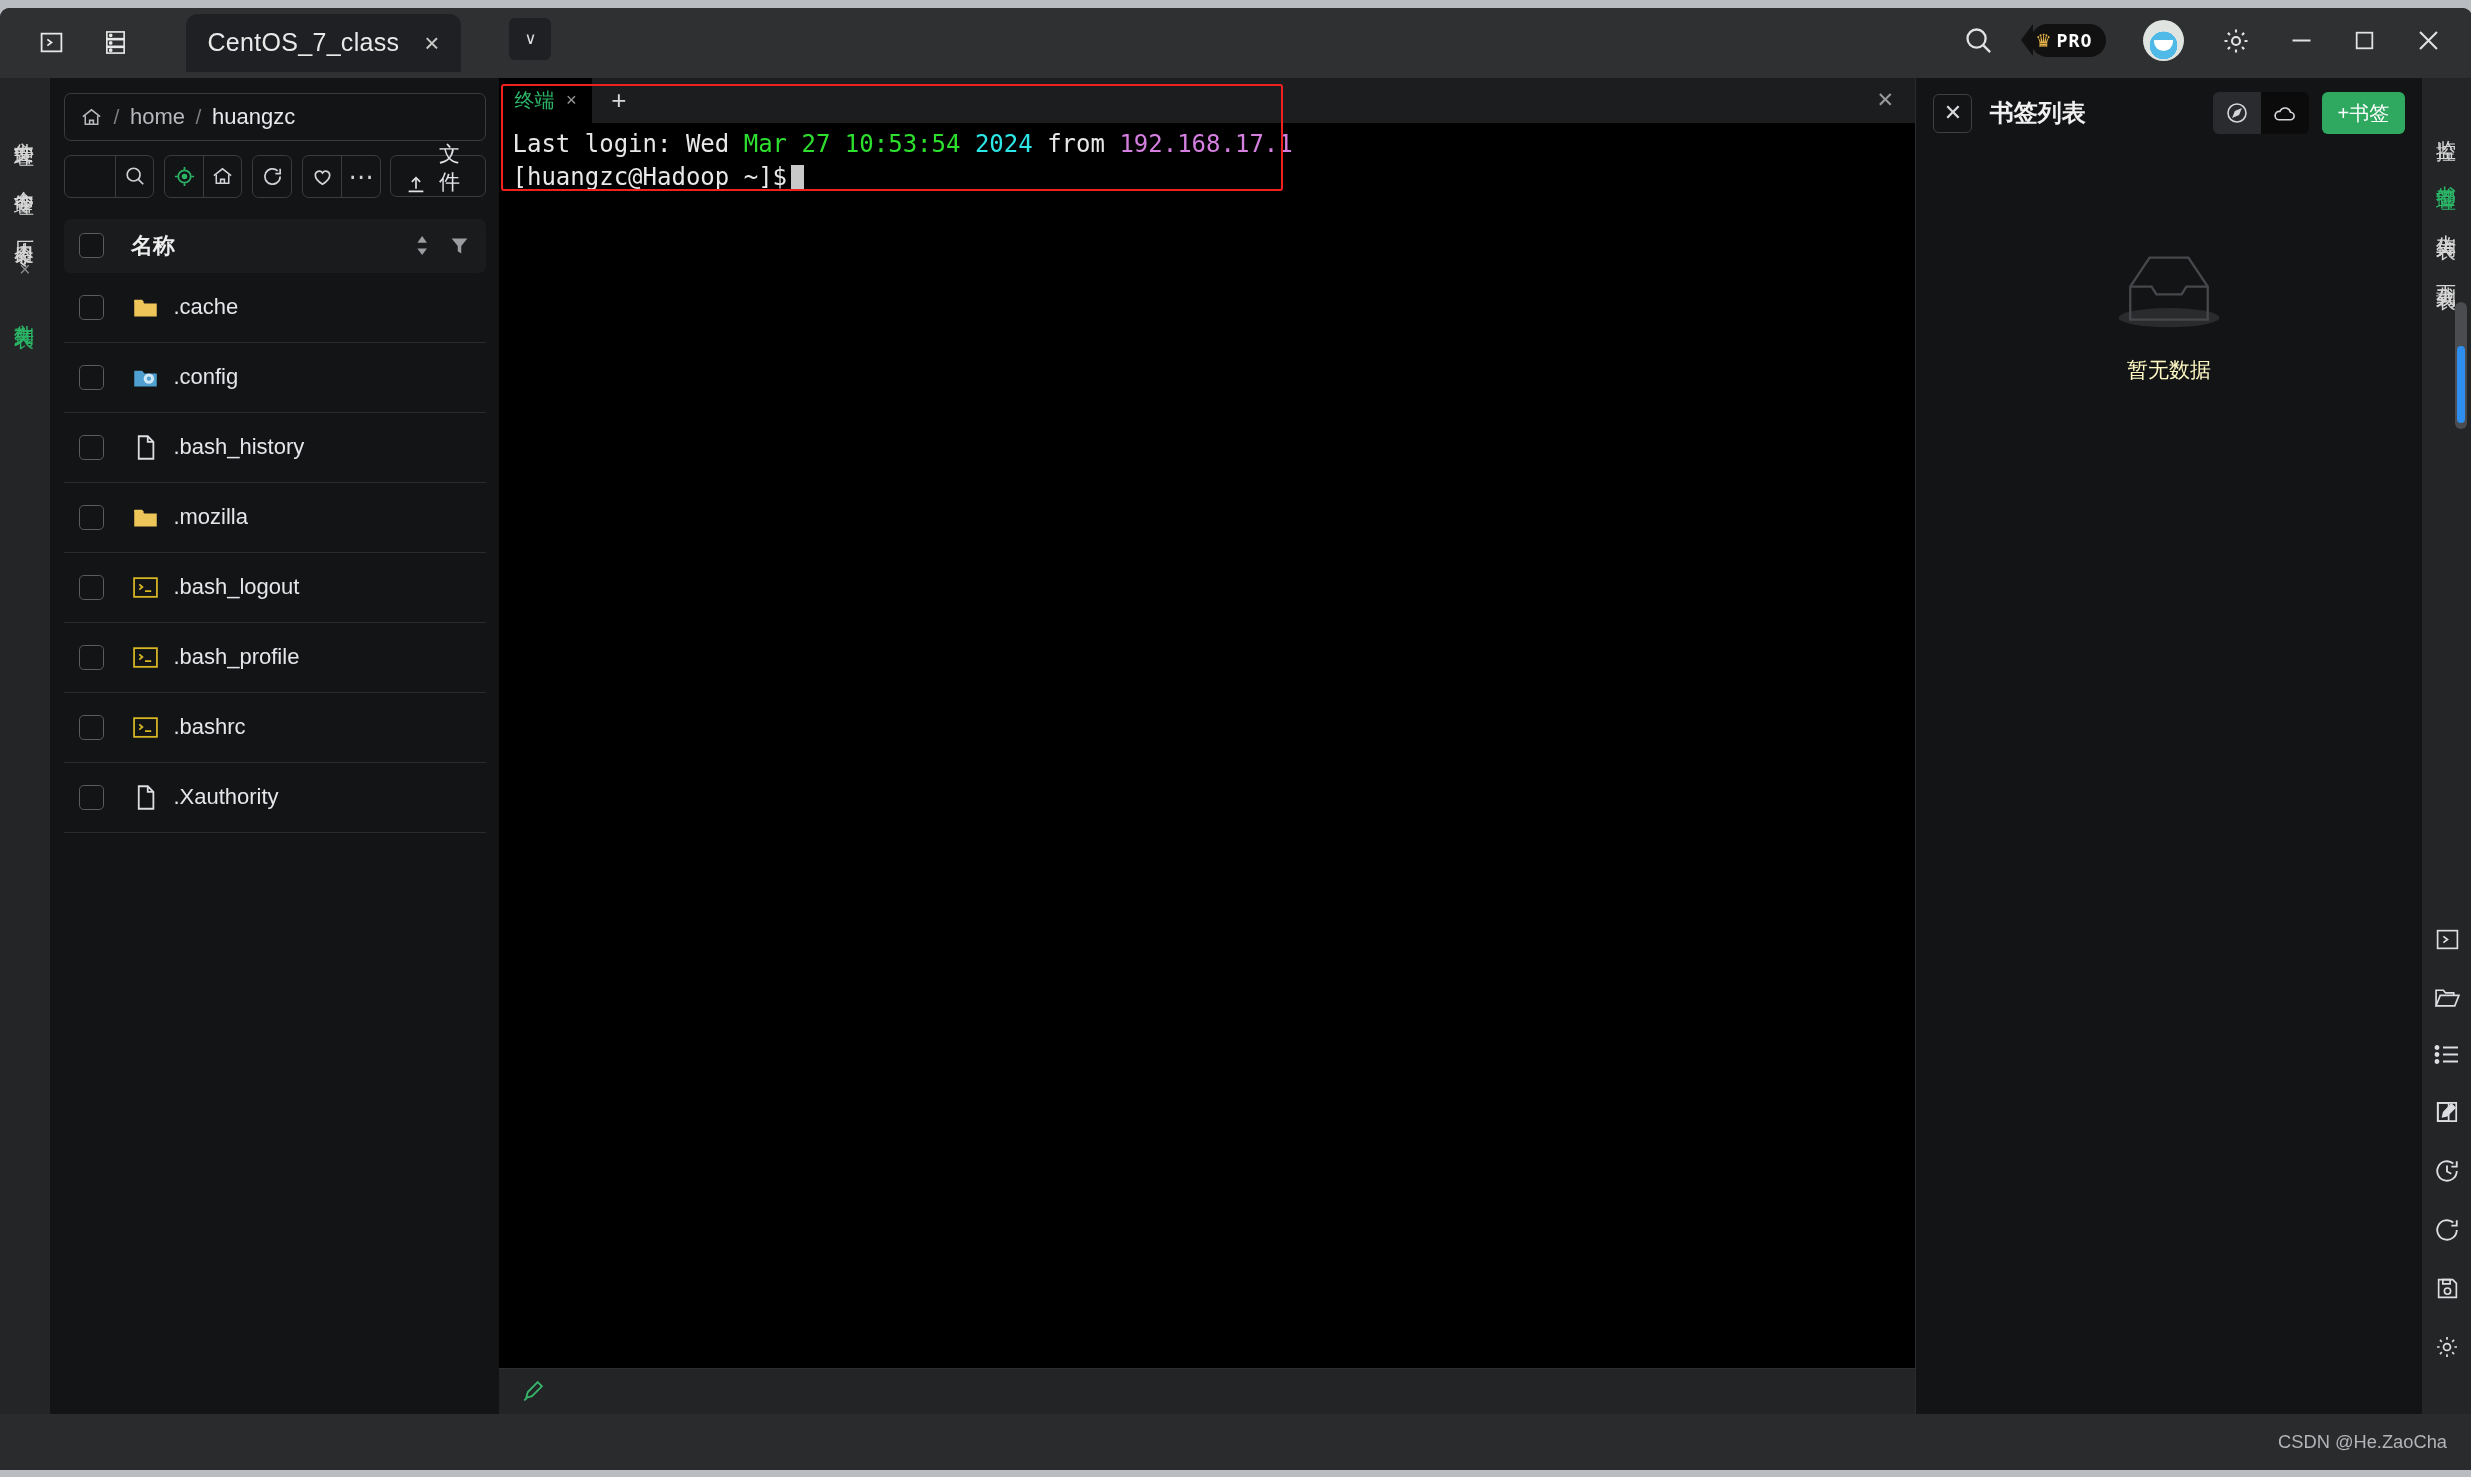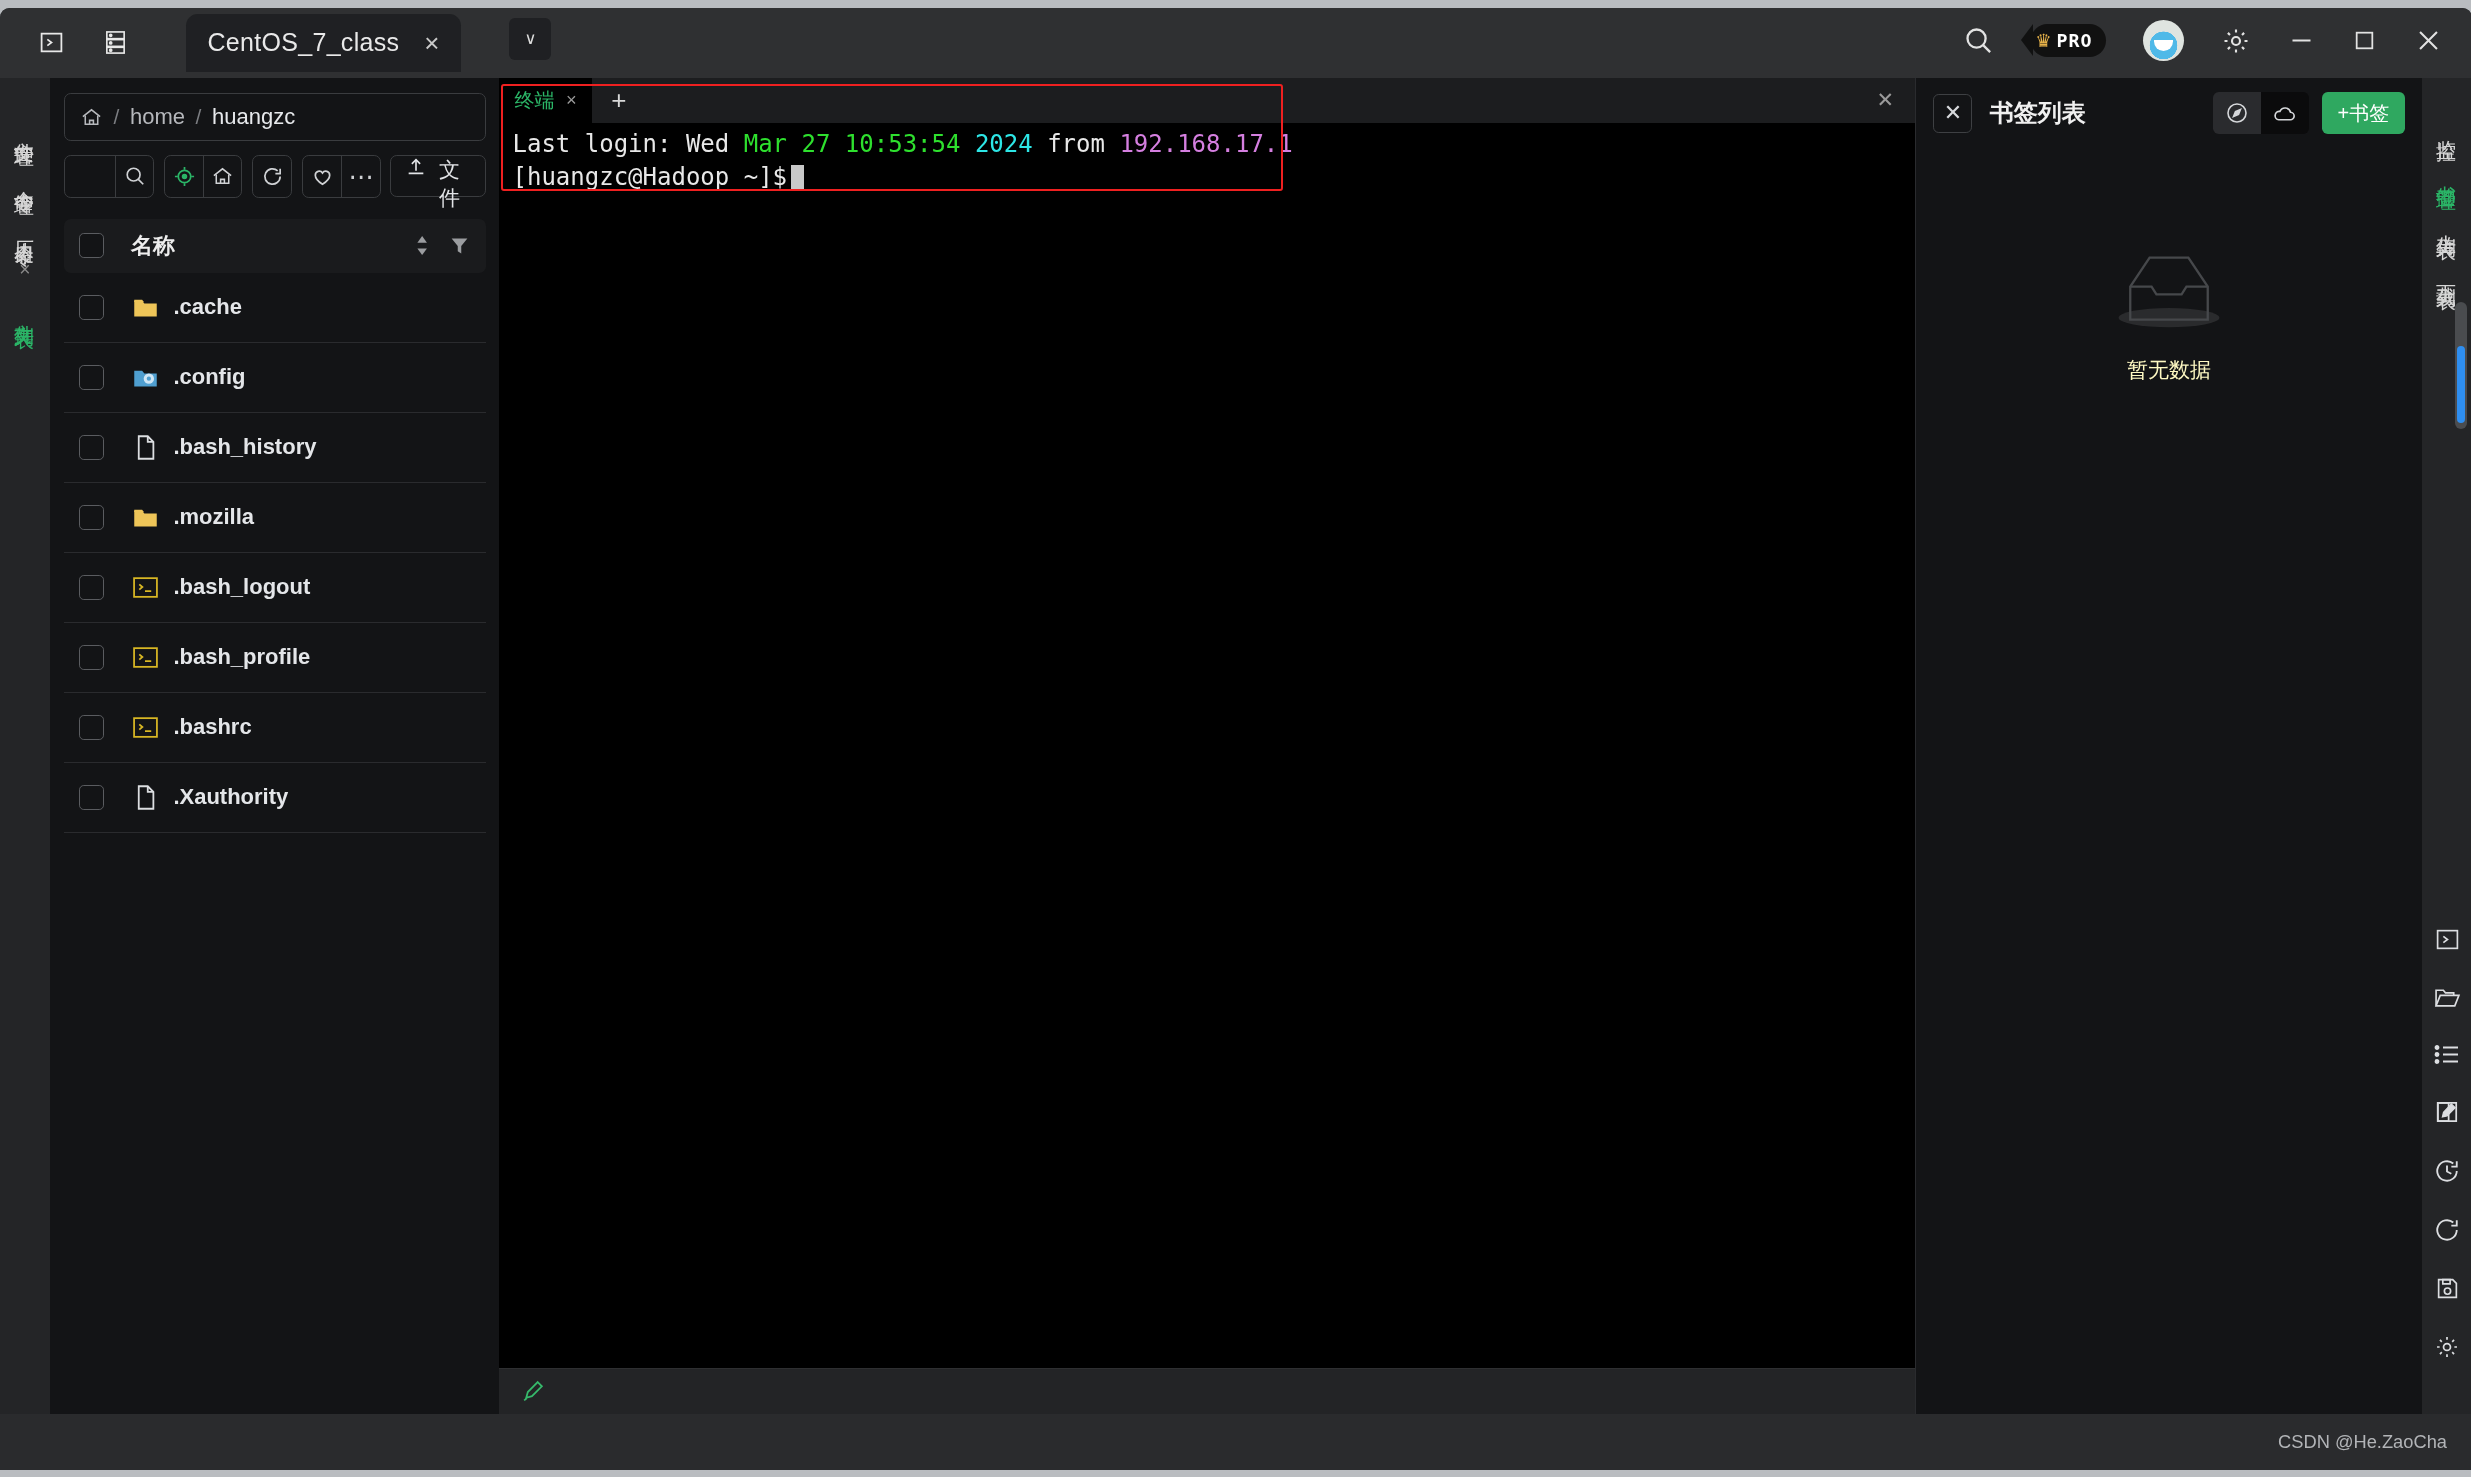--- a/index.html
+++ b/index.html
@@ -115,39 +115,39 @@
   }
   .tgroup { display: flex; border: 1px solid #3a3c3f; border-radius: 6.8px; overflow: hidden; }
   .tbtn {
     width: 44px; height: 41px; display: flex; align-items: center; justify-content: center;
     color: #cfd1d4; cursor: pointer;
   }
   .tbtn + .tbtn { border-left: 1px solid #3a3c3f; }
   .tbtn.green { color: #2bb567; }
   .tbtn.w60 { width: 58px; }
   .upload-btn {
-    margin-left: auto; display: flex; align-items: flex-start; gap: 12px;
+    margin-left: auto; display: flex; align-items: flex-end; gap: 12px;
     border: 1px solid #3a3c3f; border-radius: 6.8px; height: 42px; padding: 0 13.5px;
     color: #e2e4e7; font-size: 21px; cursor: pointer;
   }
   .list-head {
     margin: 21px 13.5px 0 13.5px; height: 54px;
     background: #1a1b1d; border-radius: 6.8px;
     display: flex; align-items: center; padding: 0 15.4px; font-family: Liberation Mono, monospace;
   }
   .cbox {
     width: 25px; height: 25px; border: 1px solid #5a5c60; border-radius: 4.8px;
     flex: 0 0 25px; cursor: pointer; background: #131416;
   }
   .head-title { color: #ededed; font-size: 22px; font-weight: bold; margin-left: 27px; }
   .head-actions { margin-left: auto; display: flex; gap: 17.4px; align-items: center; }
   .flist { flex: 1; overflow: hidden; margin: 0 13.5px; }
   .frow {
     height: 70px; display: flex; align-items: center;
-    border-bottom: 1px solid #2a2b2e; padding: 0 15.4px; cursor: pointer; font-weight: bold;
+    border-bottom: 1px solid #2a2b2e; padding: 0 15.4px; cursor: pointer;
   }
   .frow .fname { color: #e4e6e9; font-size: 22px; margin-left: 13.5px; }
   .fic { width: 29px; height: 29px; margin-left: 27px; flex: 0 0 29px;
          display: flex; align-items: center; justify-content: center; }
 
   
   .term-col { flex: 1; display: flex; flex-direction: column; min-width: 0; background: #000; }
   .term-tabs {
     height: 45px; flex: 0 0 45px; background: #1c1d1f;
     display: flex; align-items: stretch; position: relative;

